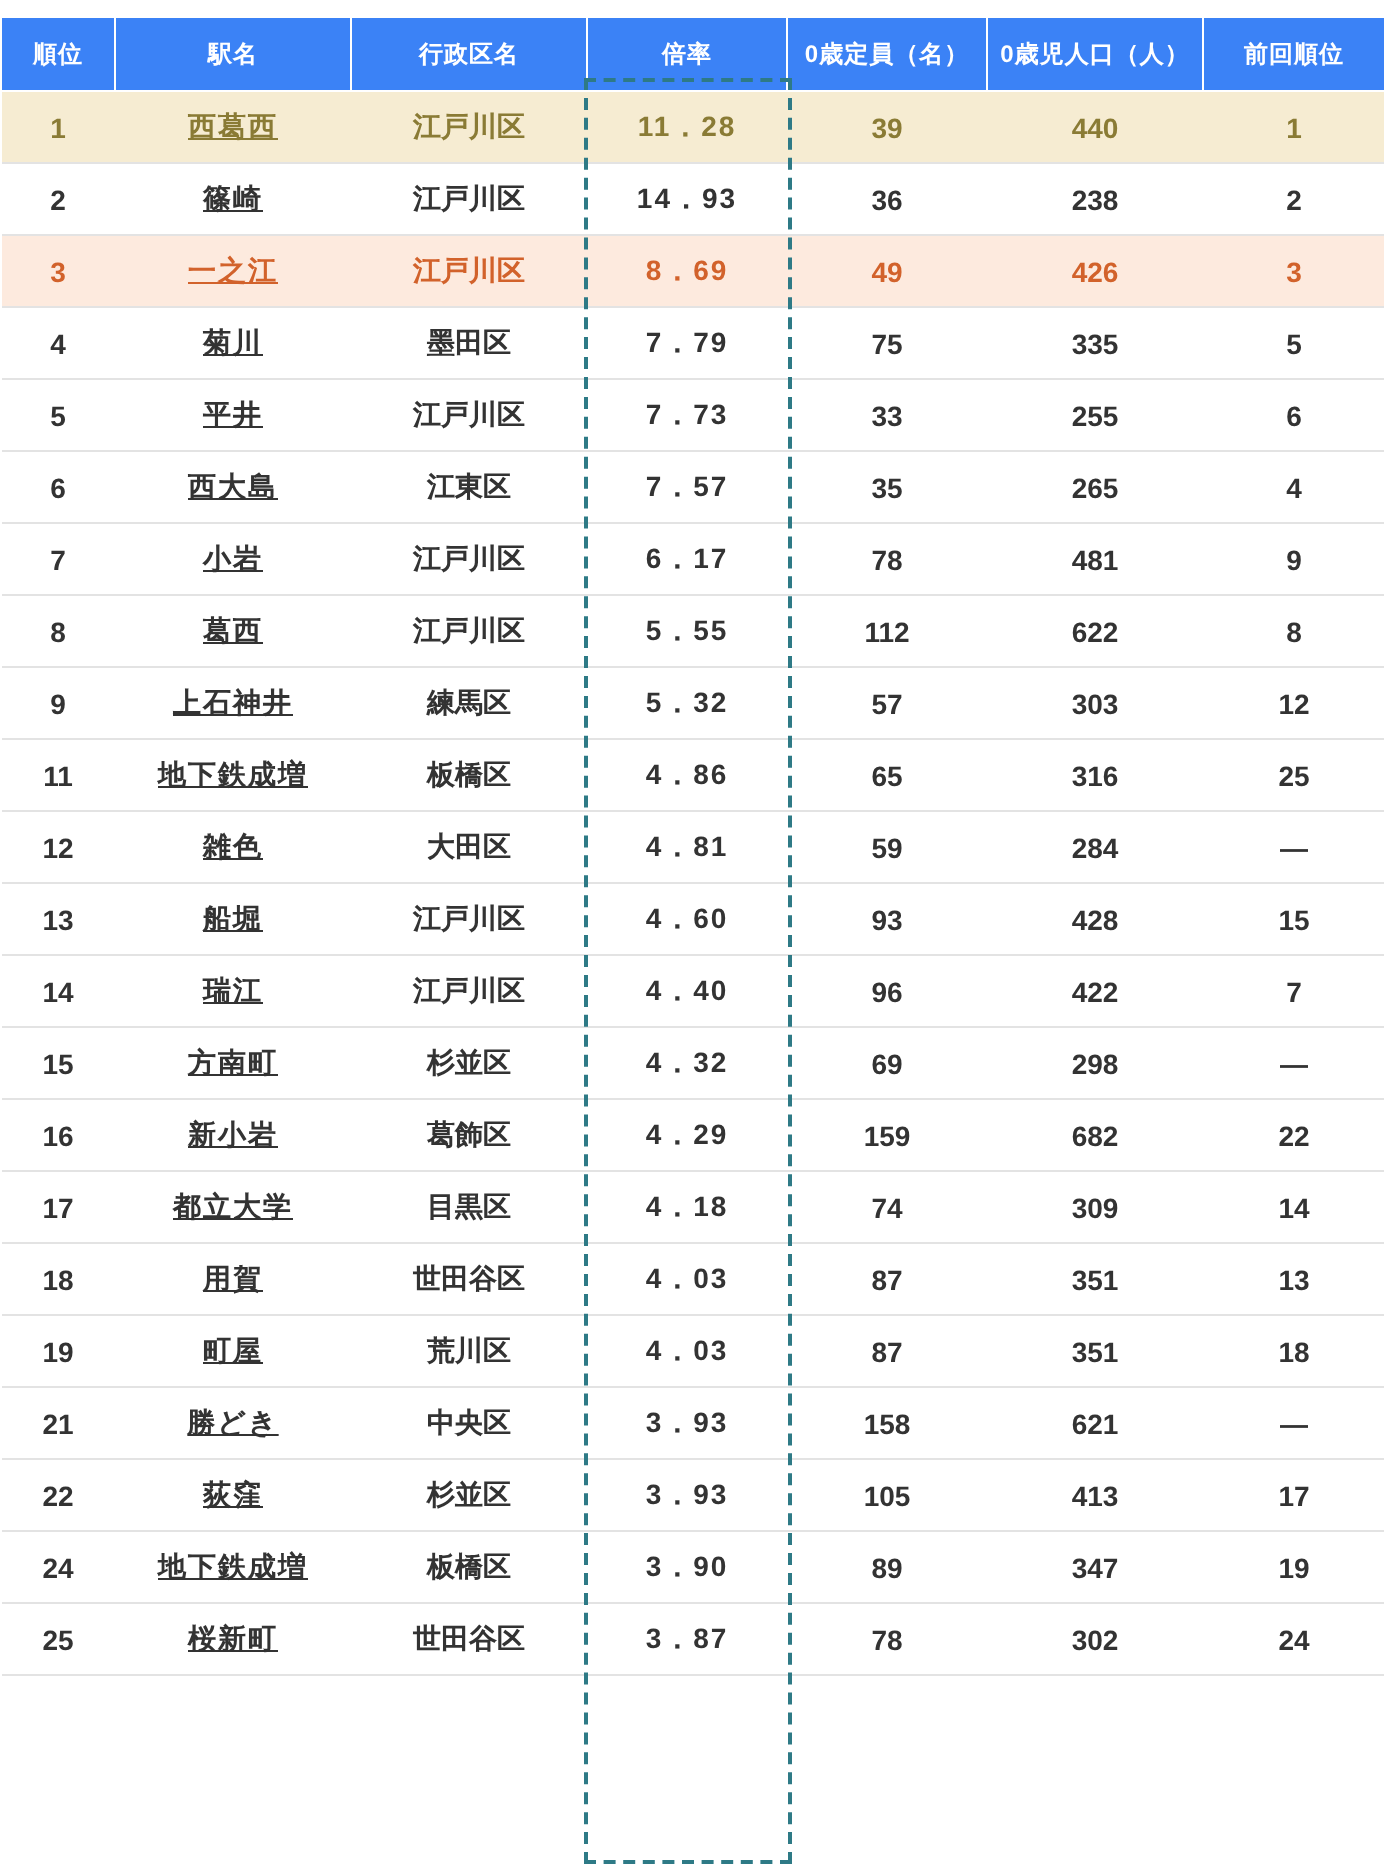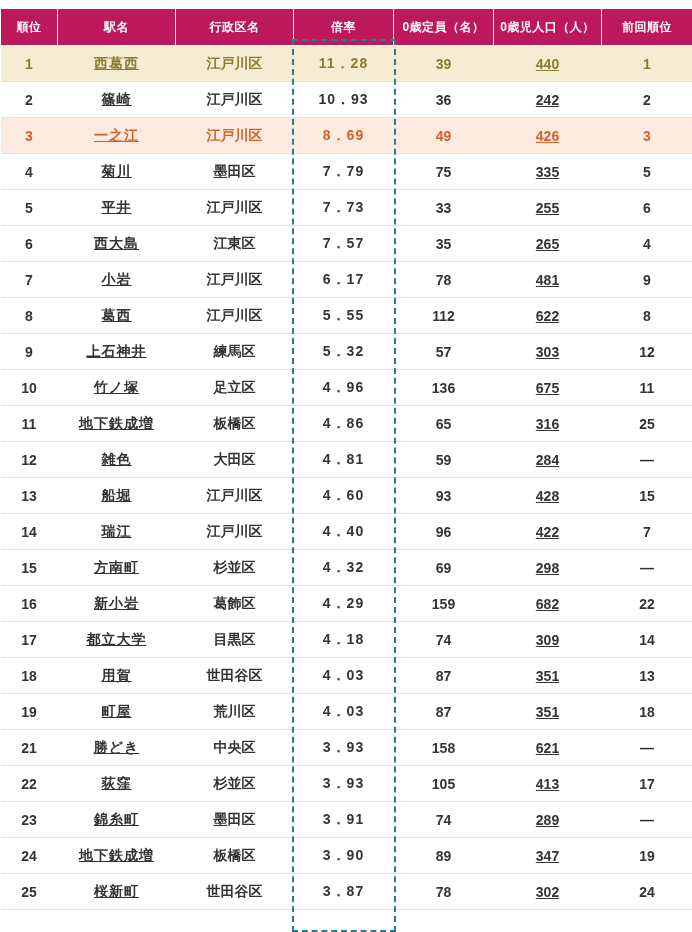--- a/index.html
+++ b/index.html
@@ -16,21 +16,21 @@
   .table-wrap {
     width: 692px;
     position: relative;
   }
   table.rank-table {
     border-collapse: collapse;
     width: 692px;
     table-layout: fixed;
   }
   table.rank-table th {
-    background: #be185d;
+    background: #3b82f6;
     color: #ffffff;
     font-size: 12px;
     font-weight: bold;
     text-align: center;
     height: 34px;
     border: 1px solid #ffffff;
     letter-spacing: 0.5px;
   }
   table.rank-table td {
     text-align: center;
@@ -46,21 +46,21 @@
   col.c3 { width: 100px; }
   col.c4 { width: 100px; }
   col.c5 { width: 108px; }
   col.c6 { width: 91px; }
 
   td.col-rank { font-size: 13px; }
   td.col-station { font-size: 15px; letter-spacing: 1px; text-decoration: underline; }
   td.col-ward { font-size: 13px; }
   td.col-ratio { font-size: 14px; letter-spacing: 1px; }
   td.col-cap { font-size: 13px; font-weight: normal; }
-  td.col-pop { font-size: 13px; font-weight: normal; text-decoration: underline; }
+  td.col-pop { font-size: 13px; font-weight: normal; }
   td.col-prev { font-size: 13px; font-weight: normal; }
 
   tr.hl1 td { background: #f6ecd2; color: #8a7b35; }
   tr.hl3 td { background: #fdeade; color: #d2622b; }
 
   tr.hl1 td.col-station, tr.hl1 td.col-ward, tr.hl1 td.col-ratio { color: #8a7b35; }
   tr.hl3 td.col-station, tr.hl3 td.col-ward, tr.hl3 td.col-ratio { color: #d2622b; }
 
   
   .dash-box {
@@ -105,23 +105,23 @@
           <td class="col-ward">江戸川区</td>
           <td class="col-ratio">11．28</td>
           <td class="col-cap">39</td>
           <td class="col-pop">440</td>
           <td class="col-prev">1</td>
         </tr>
         <tr>
           <td class="col-rank">2</td>
           <td class="col-station">篠崎</td>
           <td class="col-ward">江戸川区</td>
-          <td class="col-ratio">10．93</td>
+          <td class="col-ratio">14．93</td>
           <td class="col-cap">36</td>
-          <td class="col-pop">242</td>
+          <td class="col-pop">238</td>
           <td class="col-prev">2</td>
         </tr>
         <tr class="hl3">
           <td class="col-rank">3</td>
           <td class="col-station">一之江</td>
           <td class="col-ward">江戸川区</td>
           <td class="col-ratio">8．69</td>
           <td class="col-cap">49</td>
           <td class="col-pop">426</td>
           <td class="col-prev">3</td>
@@ -174,29 +174,20 @@
         <tr>
           <td class="col-rank">9</td>
           <td class="col-station">上石神井</td>
           <td class="col-ward">練馬区</td>
           <td class="col-ratio">5．32</td>
           <td class="col-cap">57</td>
           <td class="col-pop">303</td>
           <td class="col-prev">12</td>
         </tr>
         <tr>
-          <td class="col-rank">10</td>
-          <td class="col-station">竹ノ塚</td>
-          <td class="col-ward">足立区</td>
-          <td class="col-ratio">4．96</td>
-          <td class="col-cap">136</td>
-          <td class="col-pop">675</td>
-          <td class="col-prev">11</td>
-        </tr>
-        <tr>
           <td class="col-rank">11</td>
           <td class="col-station">地下鉄成増</td>
           <td class="col-ward">板橋区</td>
           <td class="col-ratio">4．86</td>
           <td class="col-cap">65</td>
           <td class="col-pop">316</td>
           <td class="col-prev">25</td>
         </tr>
         <tr>
           <td class="col-rank">12</td>
@@ -282,29 +273,20 @@
         <tr>
           <td class="col-rank">22</td>
           <td class="col-station">荻窪</td>
           <td class="col-ward">杉並区</td>
           <td class="col-ratio">3．93</td>
           <td class="col-cap">105</td>
           <td class="col-pop">413</td>
           <td class="col-prev">17</td>
         </tr>
         <tr>
-          <td class="col-rank">23</td>
-          <td class="col-station">錦糸町</td>
-          <td class="col-ward">墨田区</td>
-          <td class="col-ratio">3．91</td>
-          <td class="col-cap">74</td>
-          <td class="col-pop">289</td>
-          <td class="col-prev">—</td>
-        </tr>
-        <tr>
           <td class="col-rank">24</td>
           <td class="col-station">地下鉄成増</td>
           <td class="col-ward">板橋区</td>
           <td class="col-ratio">3．90</td>
           <td class="col-cap">89</td>
           <td class="col-pop">347</td>
           <td class="col-prev">19</td>
         </tr>
         <tr>
           <td class="col-rank">25</td>

